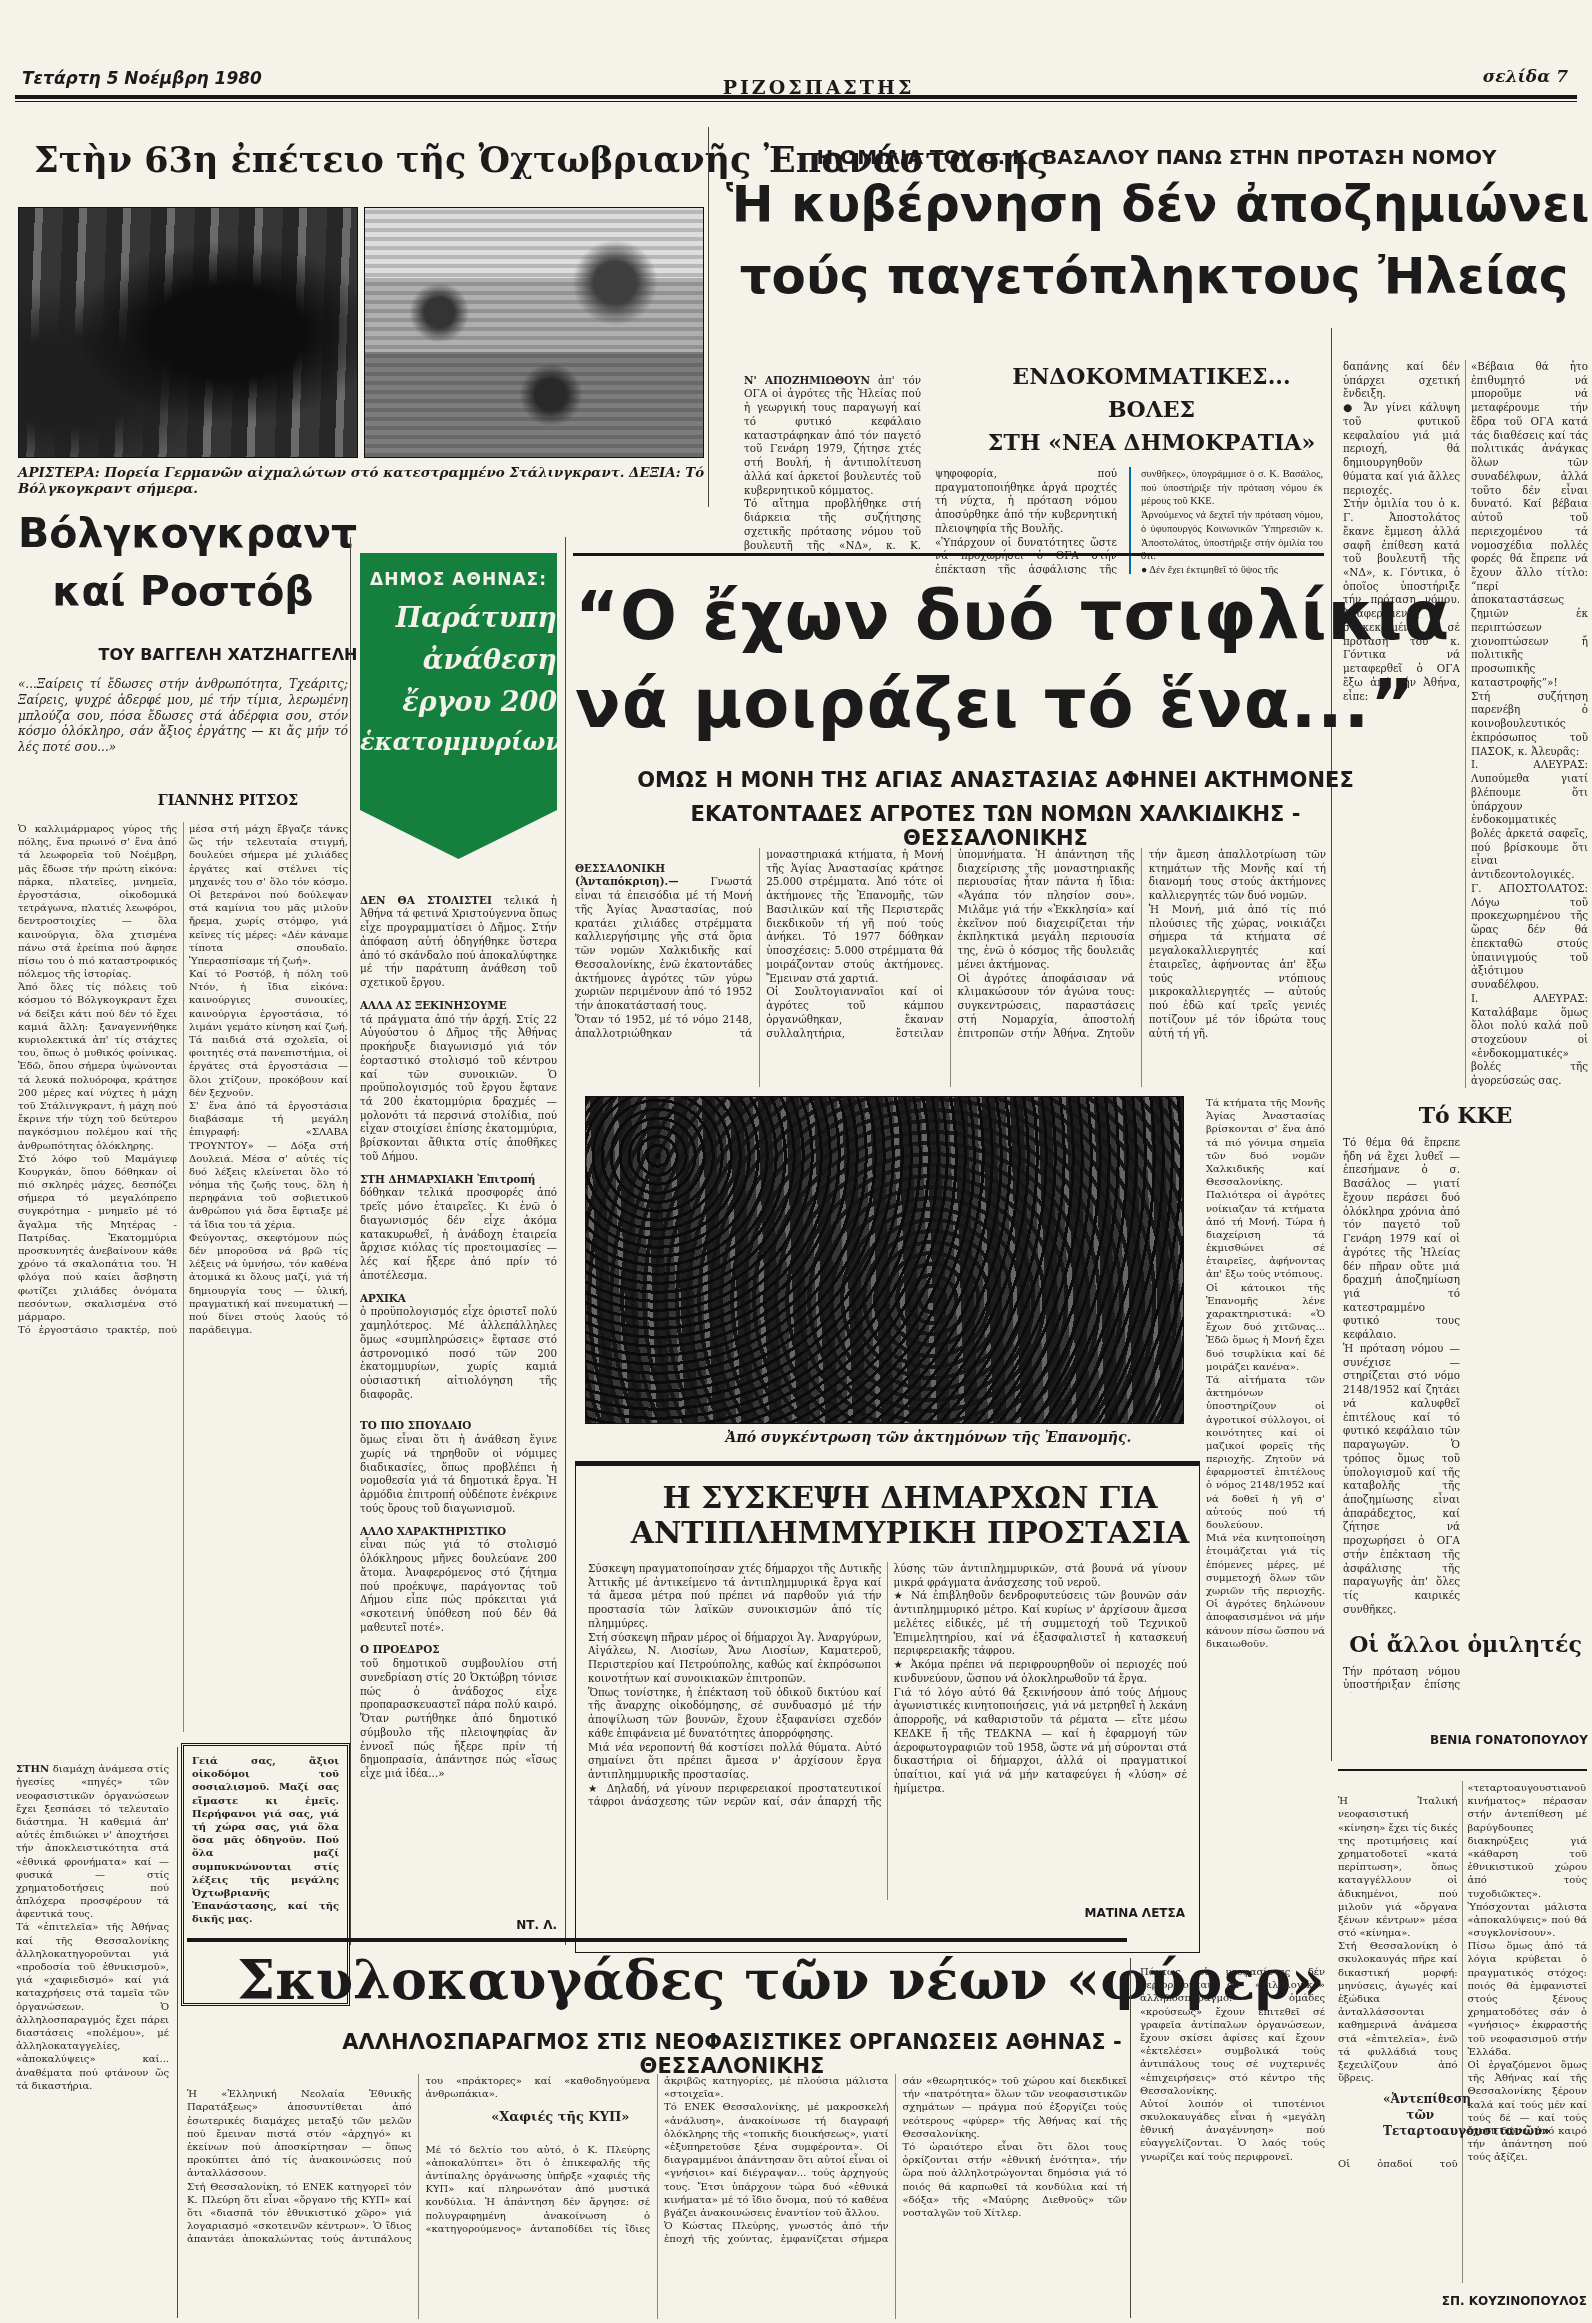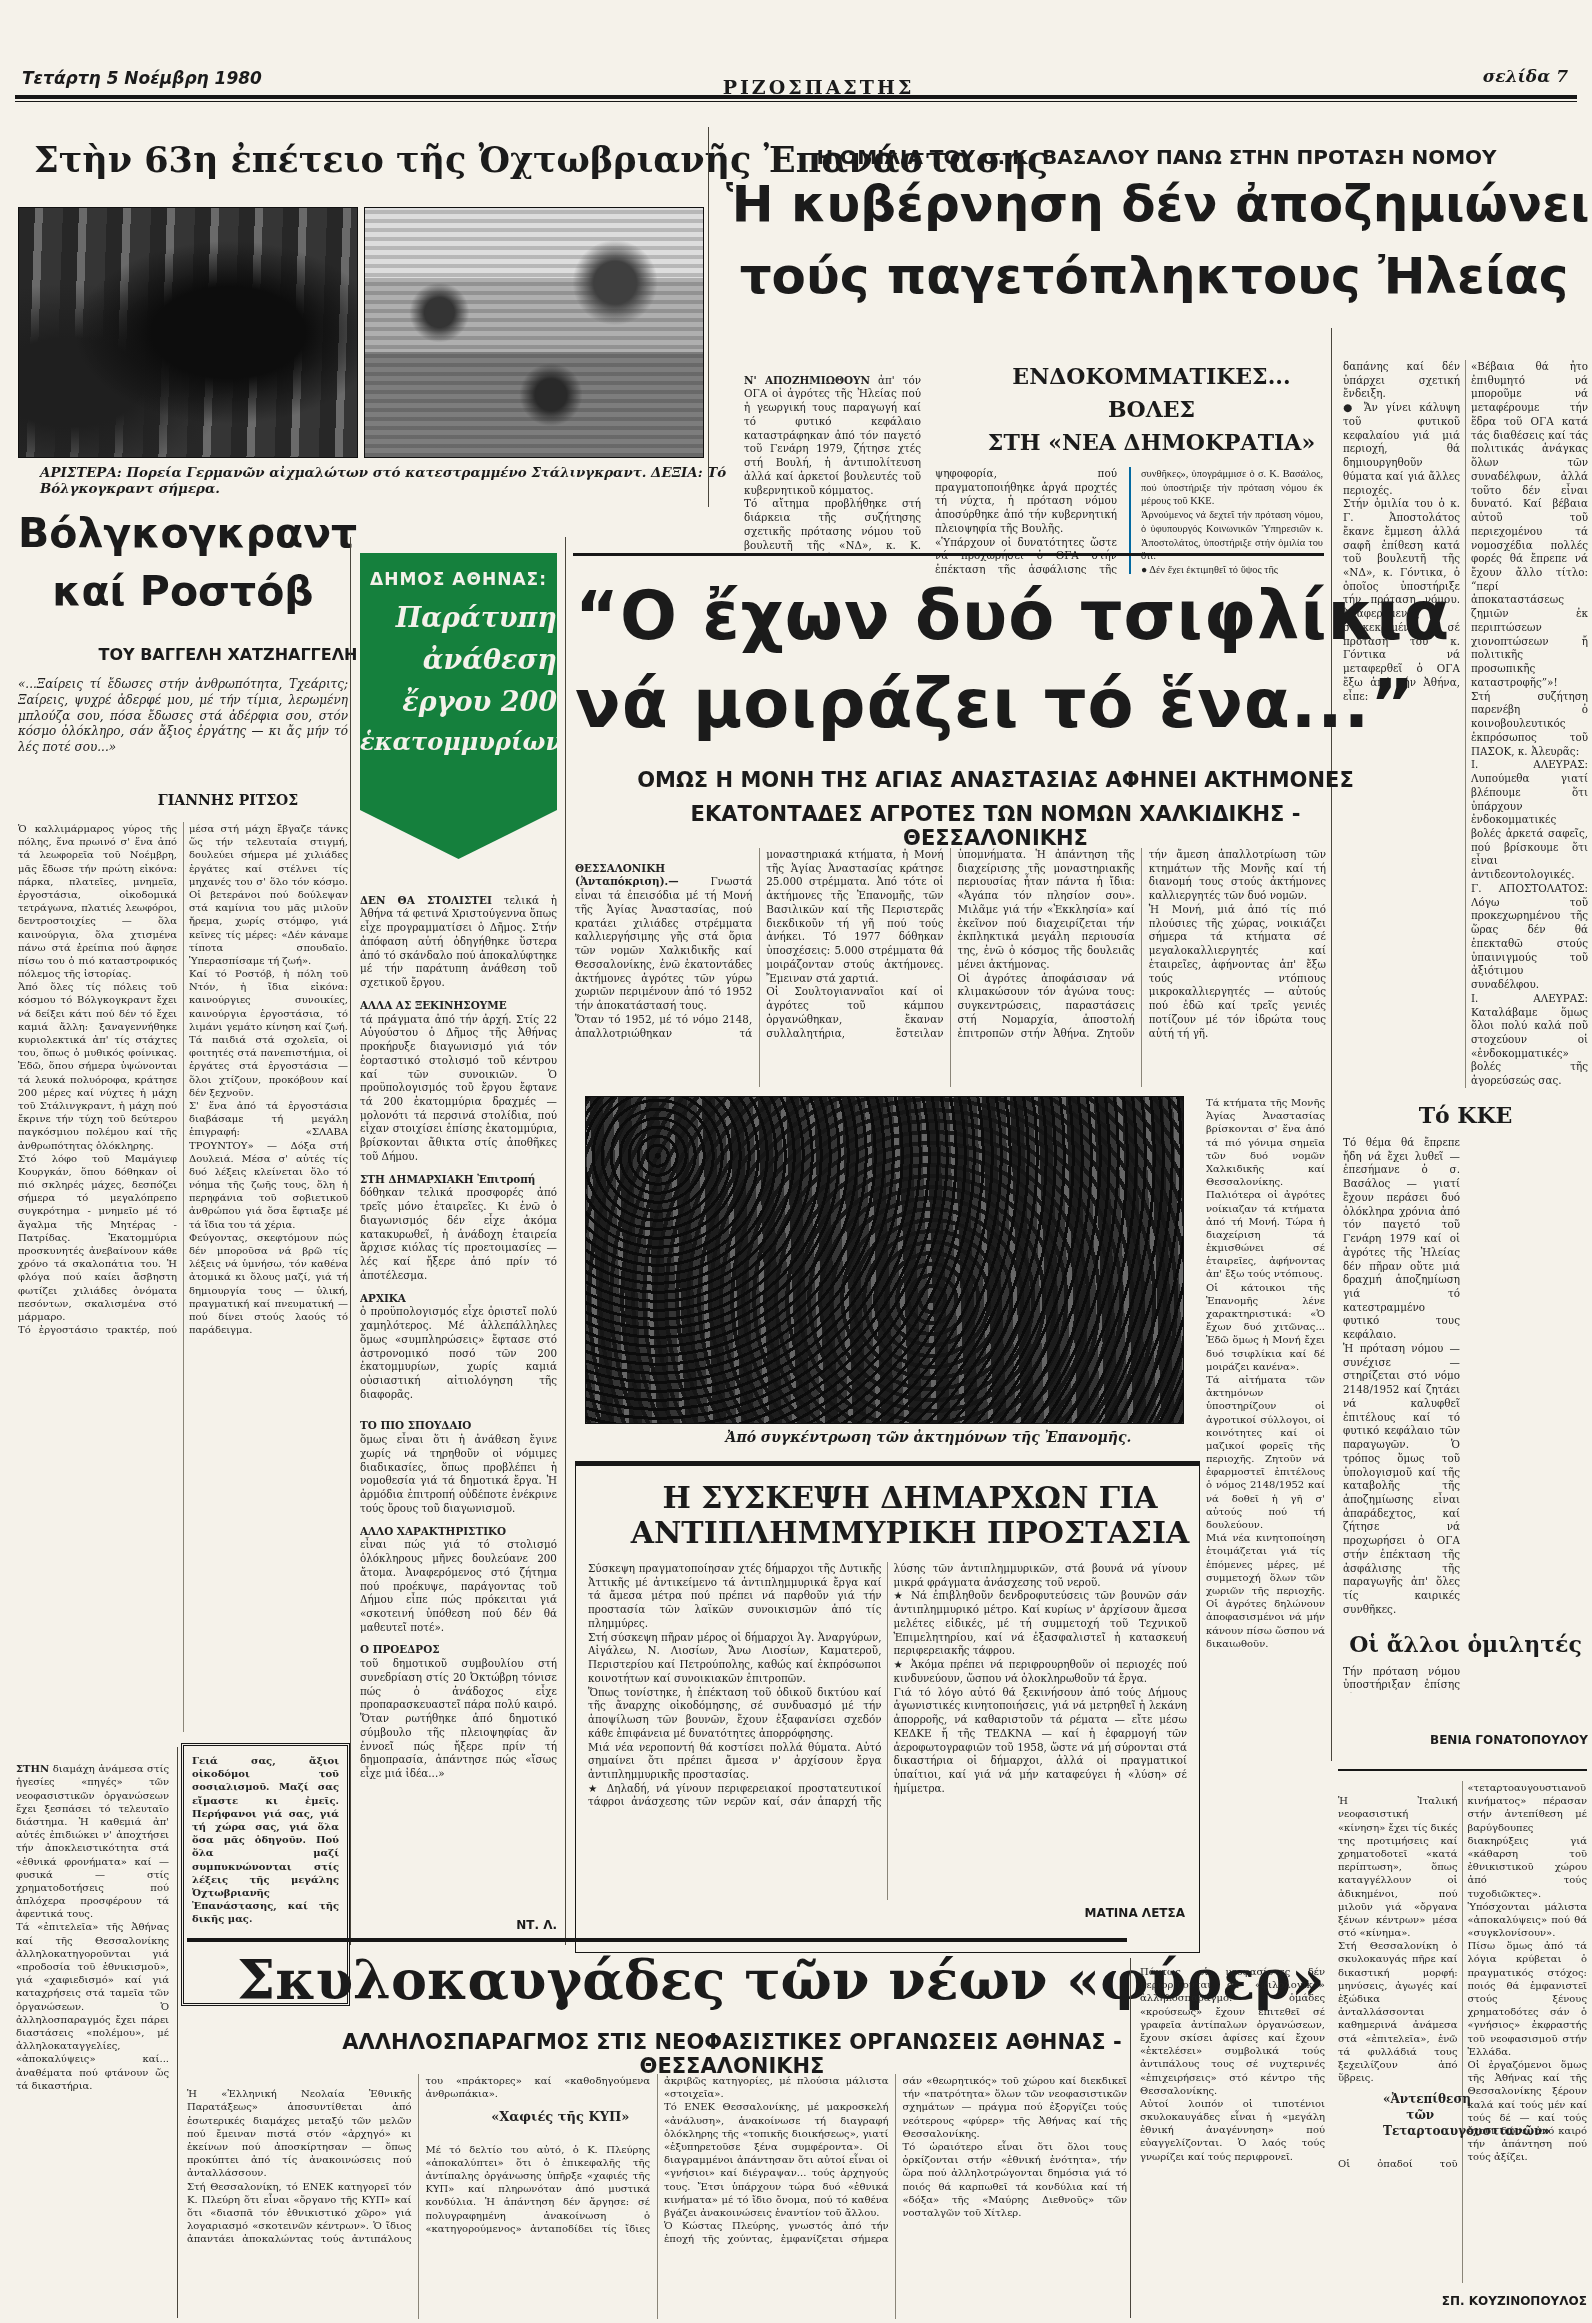--- a/index.html
+++ b/index.html
@@ -55,21 +55,21 @@
   <div class="abs serif center" style="left:0;right:0;top:76px;font-size:19px;font-weight:bold;letter-spacing:3px;">ΡΙΖΟΣΠΑΣΤΗΣ</div>
   <div class="abs serif" style="right:24px;top:66px;font-size:17px;font-weight:bold;font-style:italic;">σελίδα 7</div>
   <div class="hrule" style="left:15px;right:15px;top:95px;height:4px;"></div>
   <div class="hrule" style="left:15px;right:15px;top:101px;height:1px;"></div>
 
   <div class="abs serif" style="left:34px;top:139px;width:665px;font-size:35px;font-weight:bold;white-space:nowrap;">Στὴν 63η ἐπέτειο τῆς Ὀχτωβριανῆς Ἐπανάστασης</div>
   <div class="abs" style="left:18px;top:207px;width:687px;display:flex;gap:6px;">
     <div class="photo ph-stal" style="width:338px;height:249px;"></div>
     <div class="photo ph-volg" style="width:338px;height:249px;"></div>
   </div>
-  <div class="abs serif" style="left:18px;top:464px;width:687px;font-size:13.4px;font-weight:bold;font-style:italic;margin-left:22px;">ΑΡΙΣΤΕΡΑ: Πορεία Γερμανῶν αἰχμαλώτων στό κατεστραμμένο Στάλινγκραντ.  ΔΕΞΙΑ: Τό Βόλγκογκραντ σήμερα.</div>
+  <div class="abs serif" style="left:18px;top:464px;width:687px;font-size:13.4px;font-weight:bold;font-style:italic;">ΑΡΙΣΤΕΡΑ: Πορεία Γερμανῶν αἰχμαλώτων στό κατεστραμμένο Στάλινγκραντ.  ΔΕΞΙΑ: Τό Βόλγκογκραντ σήμερα.</div>
 
   <div class="vrule" style="left:708px;top:127px;height:380px;"></div>
 
   <div class="abs kicker" style="left:736px;top:145px;width:841px;font-size:20px;">Η ΟΜΙΛΙΑ ΤΟΥ σ. Κ. ΒΑΣΑΛΟΥ ΠΑΝΩ ΣΤΗΝ ΠΡΟΤΑΣΗ ΝΟΜΟΥ</div>
   <div class="abs bigline" style="left:726px;top:175px;width:856px;font-size:50px;">Ἡ κυβέρνηση δέν ἀποζημιώνει</div>
   <div class="abs bigline" style="left:726px;top:247px;width:856px;font-size:50px;">τούς παγετόπληκτους Ἠλείας</div>
 
   <div class="abs" style="left:744px;top:360px;width:579px;height:194px;display:flex;gap:14px;">
     <div class="bt" style="width:177px;height:194px;">
       <span class="lead">Ν' ΑΠΟΖΗΜΙΩΘΟΥΝ</span><span> ἀπ' τόν ΟΓΑ οἱ ἀγρότες τῆς Ἠλείας πού ἡ γεωργική τους παραγωγή καί τό φυτικό κεφάλαιο καταστράφηκαν ἀπό τόν παγετό τοῦ Γενάρη 1979, ζήτησε χτές στή Βουλή, ἡ ἀντιπολίτευση ἀλλά καί ἀρκετοί βουλευτές τοῦ κυβερνητικοῦ κόμματος.

